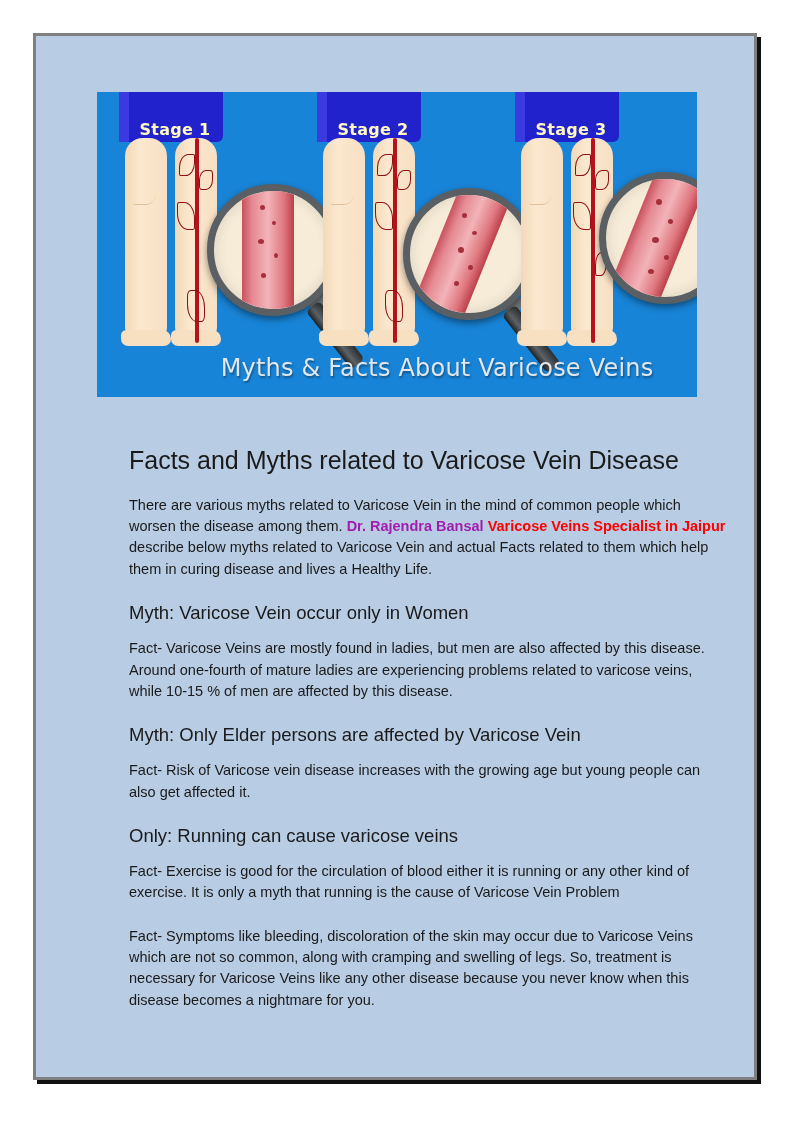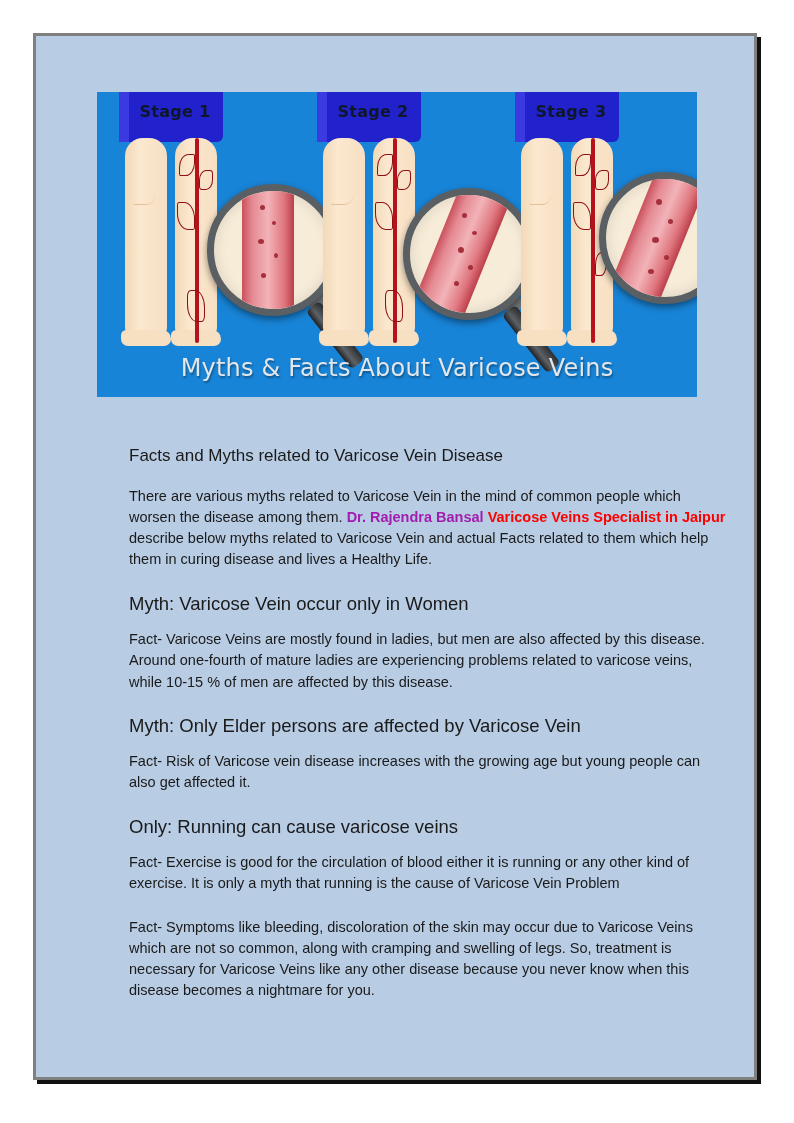--- a/index.html
+++ b/index.html
@@ -62,24 +62,24 @@
     position: absolute;
     left: 20px;
     top: 0;
     width: 10px;
     height: 50px;
     background: #3a3ae0;
   }
   .stage-label {
     position: absolute;
     left: 20px;
-    top: 10px;
+    top: 28px;
     width: 112px;
     text-align: center;
-    color: #0f172a;
+    color: #fef9c3;
     font-weight: bold;
     font-size: 16px;
     letter-spacing: 0.3px;
     font-family: "DejaVu Sans", sans-serif;
   }
 
   
   .leg {
     position: absolute;
     background: linear-gradient(to right, #f2d9b8 0%, #fbe8cf 35%, #f7dfc2 100%);
@@ -189,32 +189,33 @@
     position: absolute;
     left: 0;
     top: 262px;
     width: 600px;
     text-align: center;
     color: #e3e6ea;
     font-size: 24px;
     font-family: "DejaVu Sans", sans-serif;
     text-shadow: 1px 2px 2px rgba(0,0,0,0.35);
     letter-spacing: 0.2px;
+    padding-left: 40px;
   }
 
   
   #content {
     position: absolute;
     left: 93px;
     top: 410px;
     width: 600px;
   }
   h1#doc-title {
     margin: 0 0 20px 0;
-    font-size: 17px;
+    font-size: 25px;
     font-weight: normal;
     color: #1a1a1a;
     line-height: 1.15;
     font-family: "Liberation Sans", sans-serif;
   }
   p.body-para {
     margin: 0 0 22px 0;
     font-size: 14.5px;
     line-height: 1.47;
     color: #1a1a1a;

